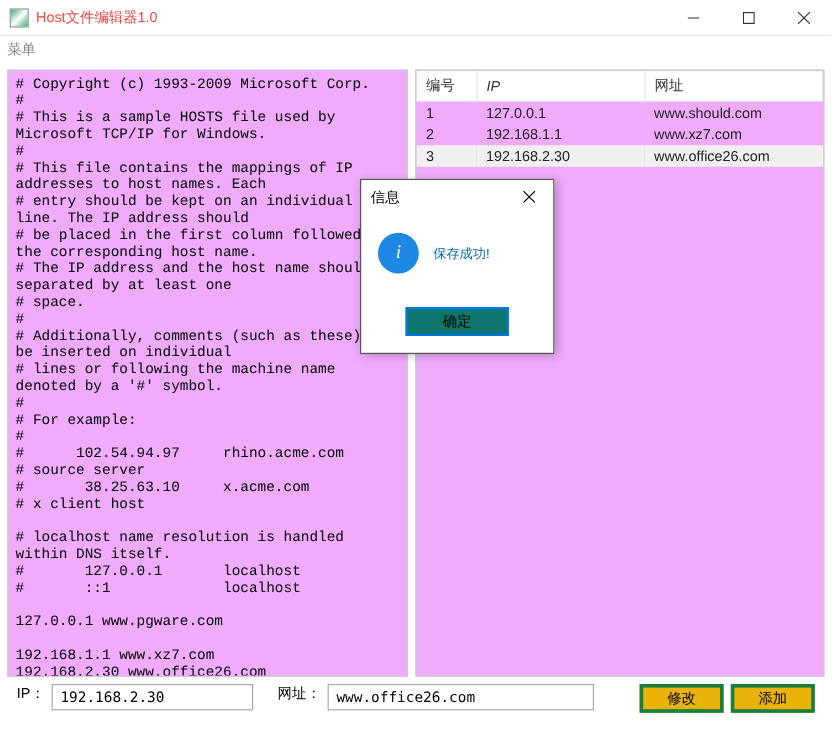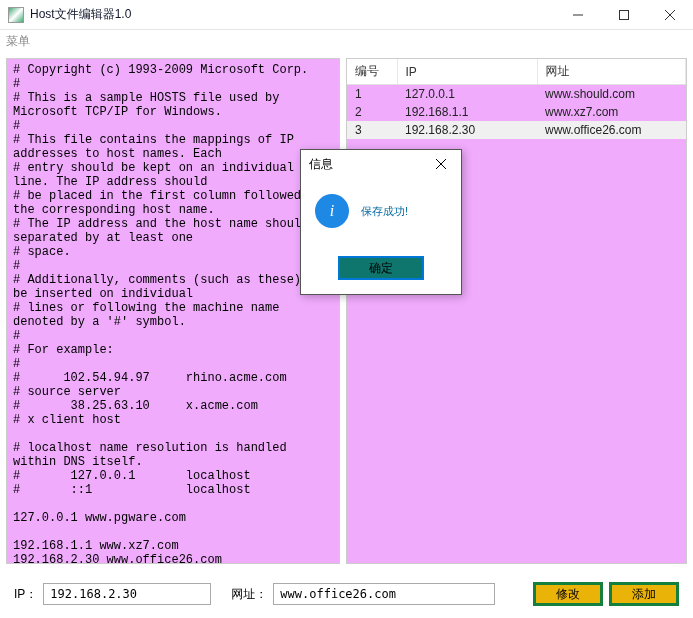--- a/index.html
+++ b/index.html
@@ -12,21 +12,21 @@
     overflow: hidden;
     position: relative;
   }
   .titlebar {
     height: 30px;
     background: #fff;
     border-bottom: 1px solid #e5e5e5;
     display: flex;
     align-items: center;
     padding-left: 8px;
-    color: #0f172a;
+    color: #ef4444;
   }
   .titlebar .app-icon {
     width: 16px; height: 16px;
     background: linear-gradient(135deg,#4a7, #fff 50%, #4a7);
     border: 1px solid #999;
     margin-right: 6px;
   }
   .titlebar .title { flex: 1; }
   .win-controls { display: flex; height: 100%; }
   .win-btn {
@@ -83,26 +83,26 @@
     color: #333;
   }
   .tbl td {
     padding: 2px 8px;
     color: #222;
   }
   .tbl tbody tr.sel td {
     background: #f0f0f0;
   }
   .col-idx { width: 50px; }
-  .col-ip { width: 140px; }
+  .col-ip { width: 140px; font-style: italic; }
 
   .bottom-bar {
     height: 48px;
     display: flex;
-    align-items: center;
+    align-items: flex-start;
     padding: 0 14px;
     gap: 6px;
   }
   .bottom-bar label { color: #000; white-space: nowrap; }
   .bottom-bar input[type=text] {
     border: 1px solid #aaa;
     height: 22px;
     padding: 0 6px;
     font-family: "Fixedsys","Consolas",monospace;
     font-size: 12px;

